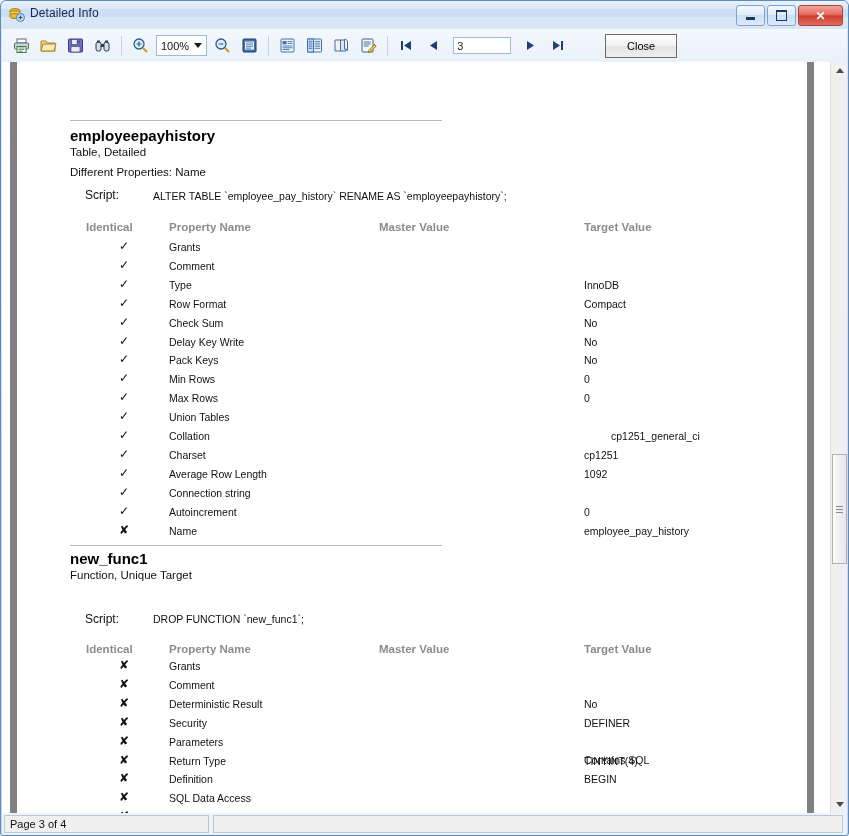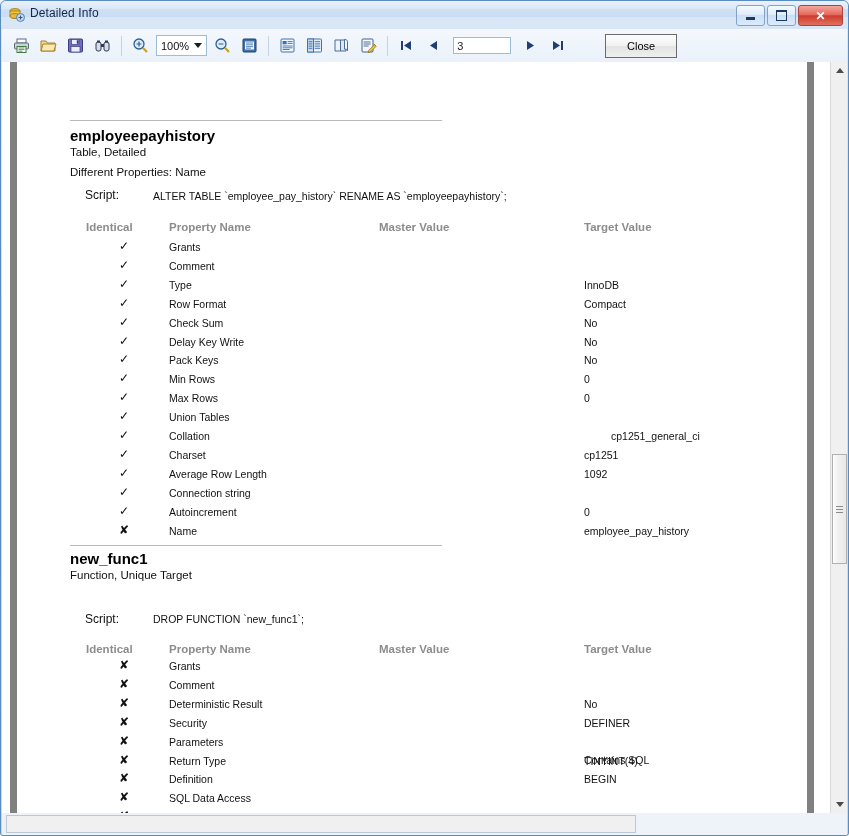--- a/index.html
+++ b/index.html
@@ -517,16 +517,17 @@
             <i></i>
           </div>
       </div>
       <div class="sb-arrow down">
         <div class="tri-down"></div>
       </div>
     </div>
   </div>
 
   <div class="statusbar">
+    <div class="status-pane p1">Page 3 of 4</div>
     <div class="status-pane p2"></div>
   </div>
 
 </div>
 
 </body></html>

